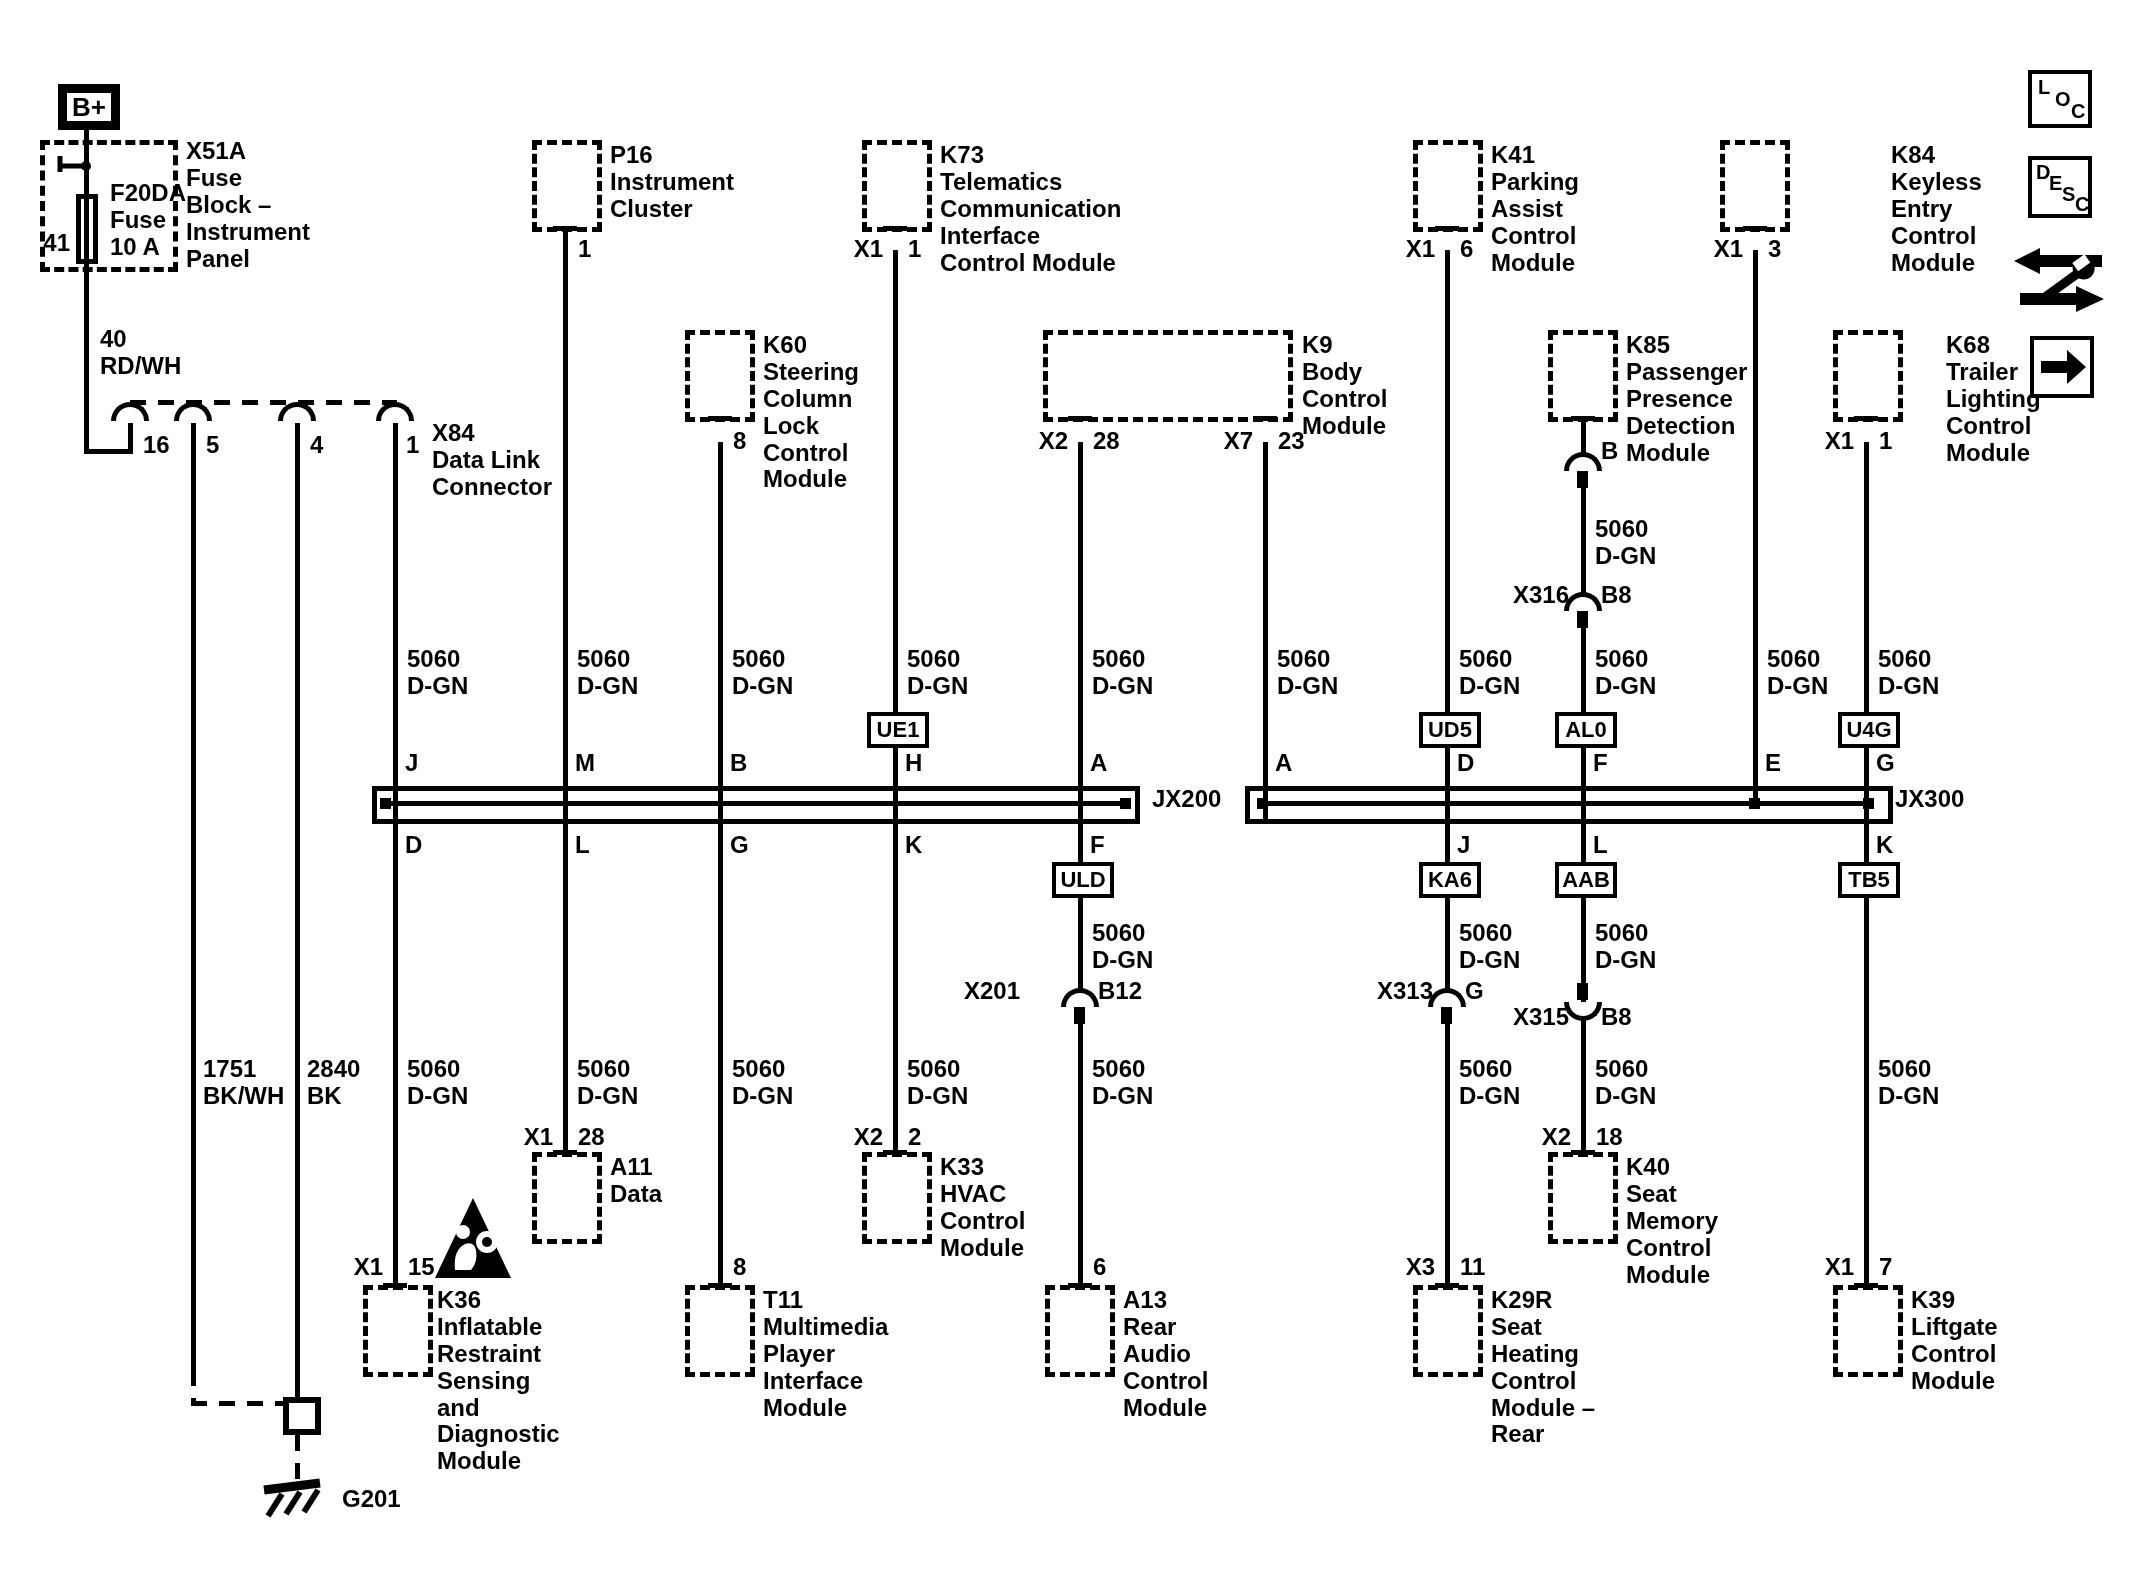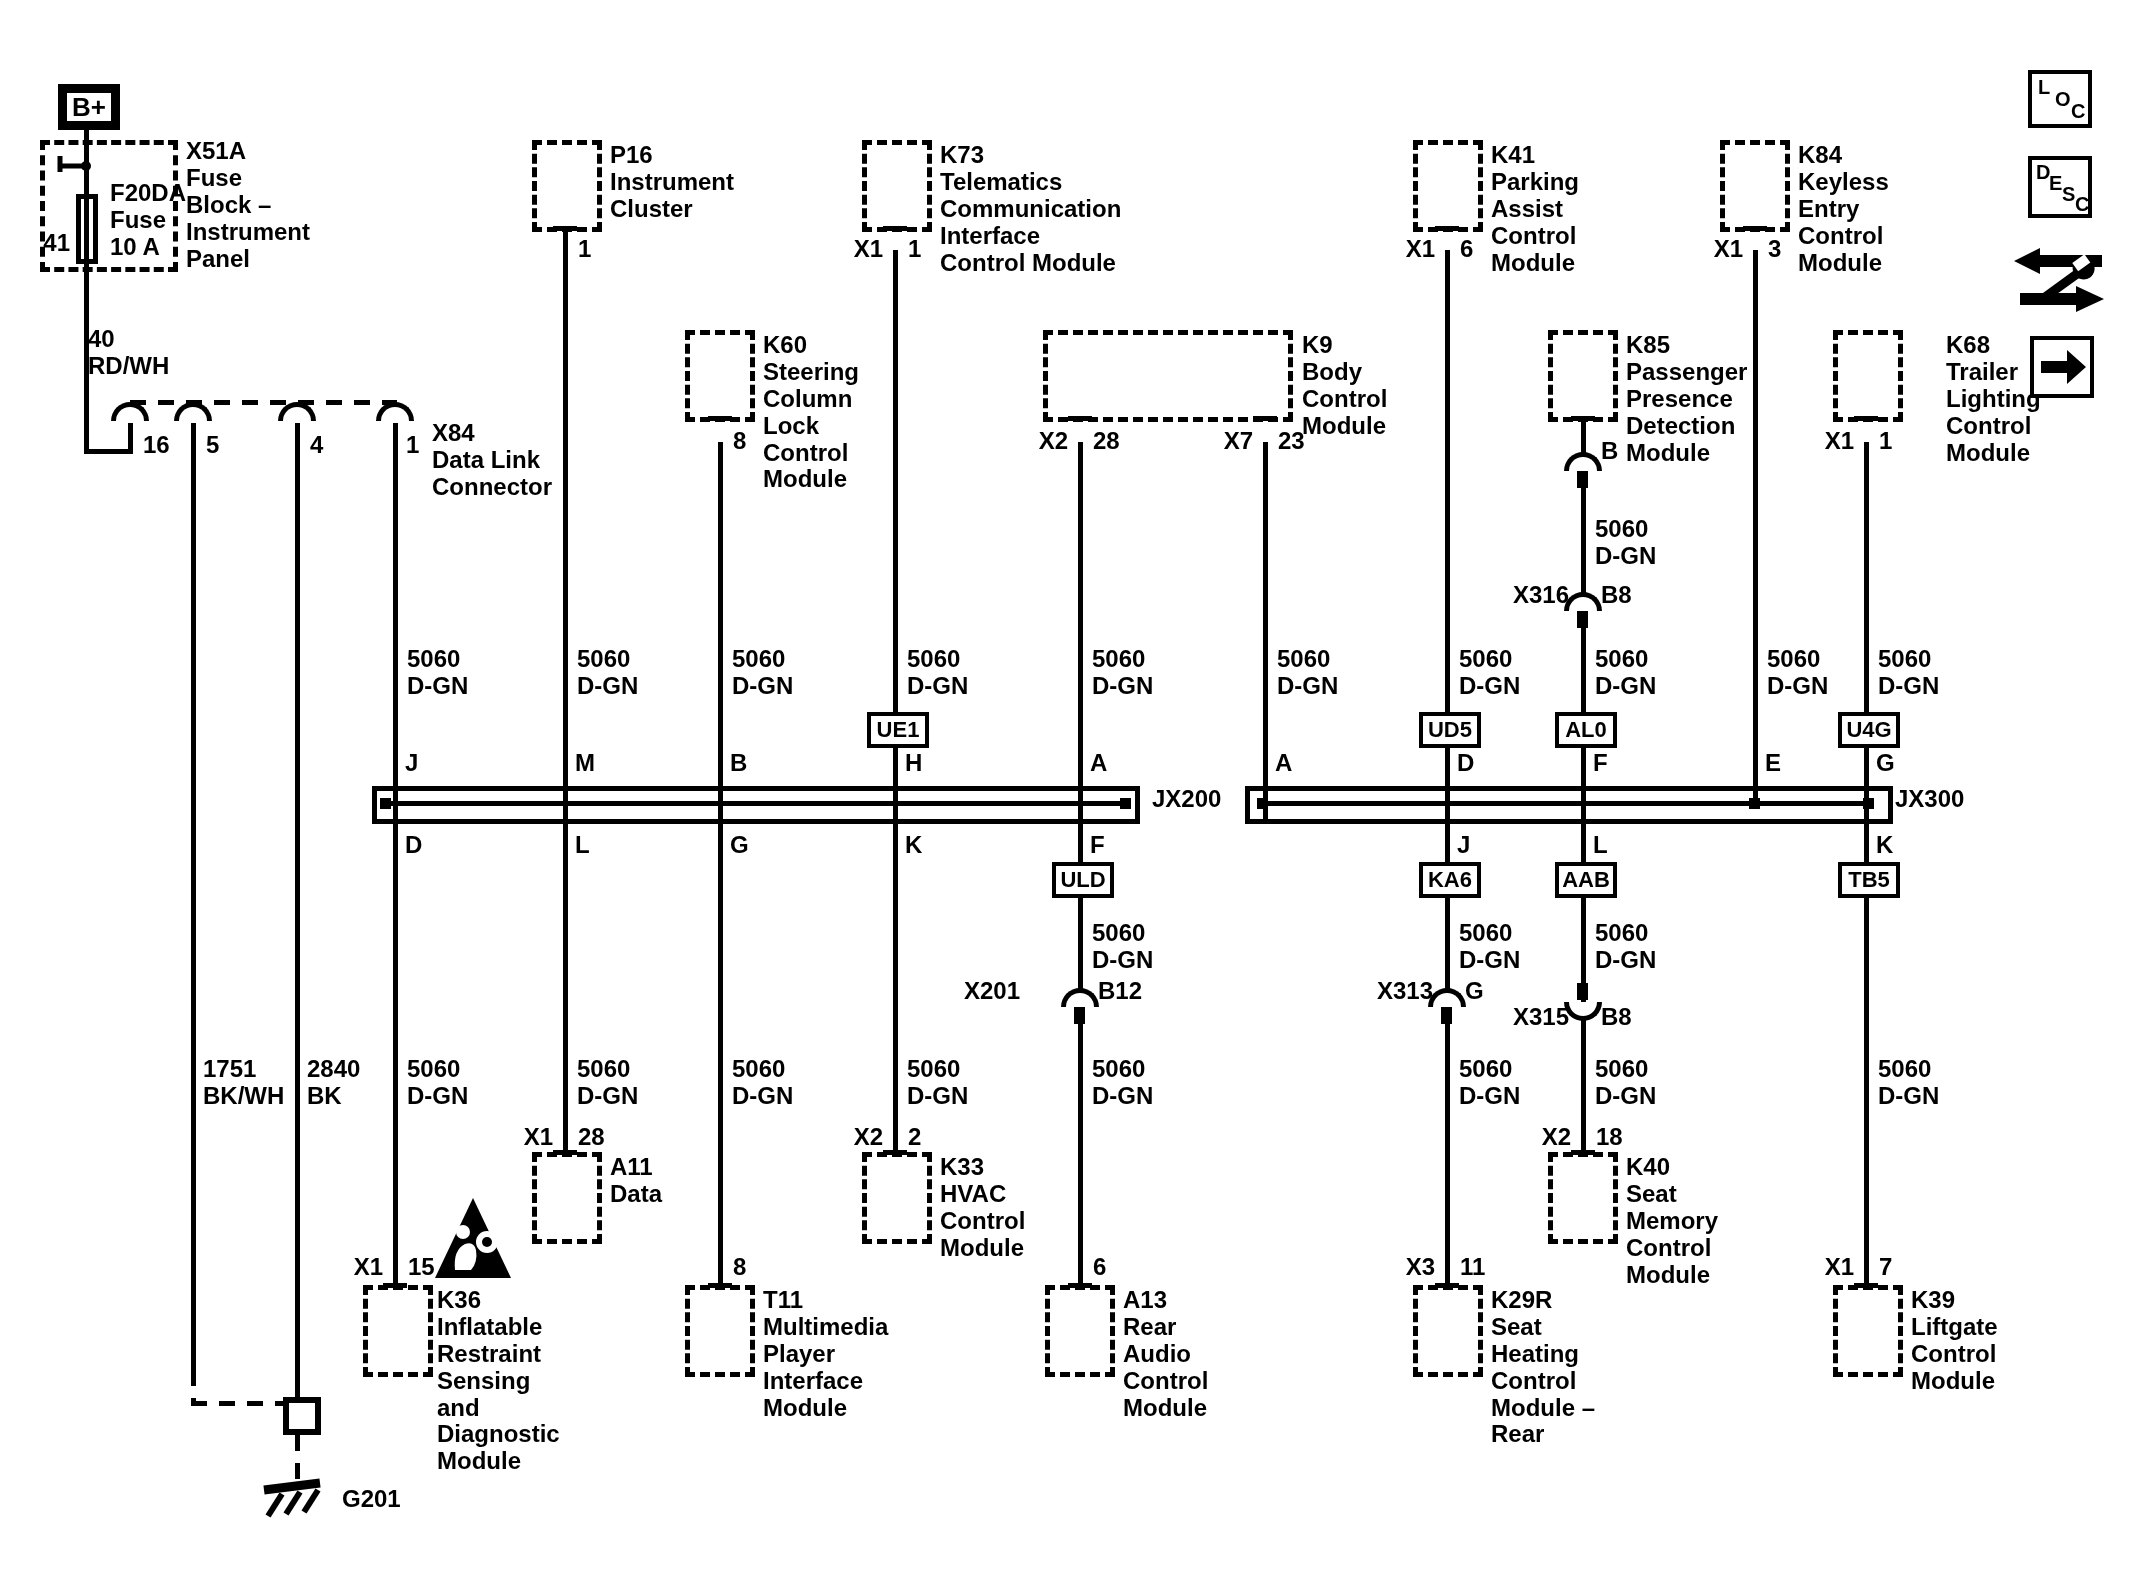--- a/index.html
+++ b/index.html
@@ -80,21 +80,21 @@
   <div class="fuse" data-name="fuse-symbol" style="left:76px;top:194px"></div>
   <div class="t tr" data-name="fuse-position-label" style="left:28px;top:230px;width:42px">41</div>
   <div class="t" data-name="fuse-label" style="left:110px;top:180px">F20DA
 Fuse
 10 A</div>
   <div class="t" data-name="fuse-block-label" style="left:186px;top:138px">X51A
 Fuse
 Block –
 Instrument
 Panel</div>
-  <div class="t" data-name="wire-40-label" style="left:88px;top:326px">40
+  <div class="t" data-name="wire-40-label" style="left:100px;top:326px">40
 RD/WH</div>
 
   <div class="dh" data-name="dlc-connector-line" style="left:130px;top:400px;width:267px"></div>
   <div class="arcd" data-name="dlc-pin16-connector" style="left:111px;top:402px"></div>
   <div class="arcd" data-name="dlc-pin5-connector" style="left:174px;top:402px"></div>
   <div class="arcd" data-name="dlc-pin4-connector" style="left:278px;top:402px"></div>
   <div class="arcd" data-name="dlc-pin1-connector" style="left:376px;top:402px"></div>
   <div class="t" data-name="dlc-pin16-label" style="left:143px;top:432px">16</div>
   <div class="t" data-name="dlc-pin5-label" style="left:206px;top:432px">5</div>
   <div class="t" data-name="dlc-pin4-label" style="left:310px;top:432px">4</div>
@@ -124,21 +124,21 @@
   <div class="t" data-name="module-label-k41" style="left:1491px;top:142px">K41
 Parking
 Assist
 Control
 Module</div>
   <div class="tick" data-name="pin-tick" style="left:1435px;top:226px"></div>
   <div class="t tr" data-name="conn-k41" style="left:1375px;top:236px;width:60px">X1</div>
   <div class="t" data-name="pin-k41" style="left:1460px;top:236px">6</div>
 
   <div class="mbox" data-name="module-box-k84" style="left:1720px;top:140px;width:60px;height:82px"></div>
-  <div class="t" data-name="module-label-k84" style="left:1798px;top:142px">K84
+  <div class="t" data-name="module-label-k84" style="left:1891px;top:142px">K84
 Keyless
 Entry
 Control
 Module</div>
   <div class="tick" data-name="pin-tick" style="left:1743px;top:226px"></div>
   <div class="t tr" data-name="conn-k84" style="left:1683px;top:236px;width:60px">X1</div>
   <div class="t" data-name="pin-k84" style="left:1768px;top:236px">3</div>
 
   <div class="mbox" data-name="module-box-k60" style="left:685px;top:330px;width:60px;height:82px"></div>
   <div class="t" data-name="module-label-k60" style="left:763px;top:332px">K60

